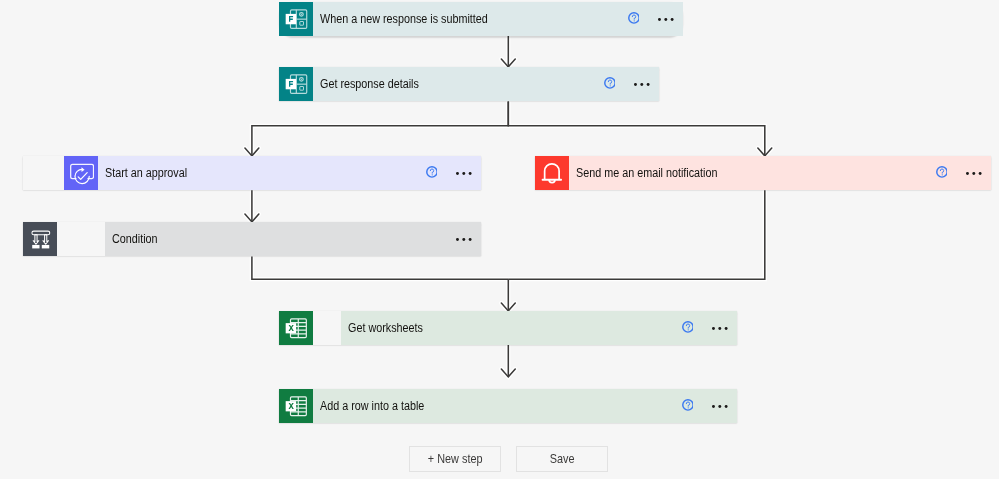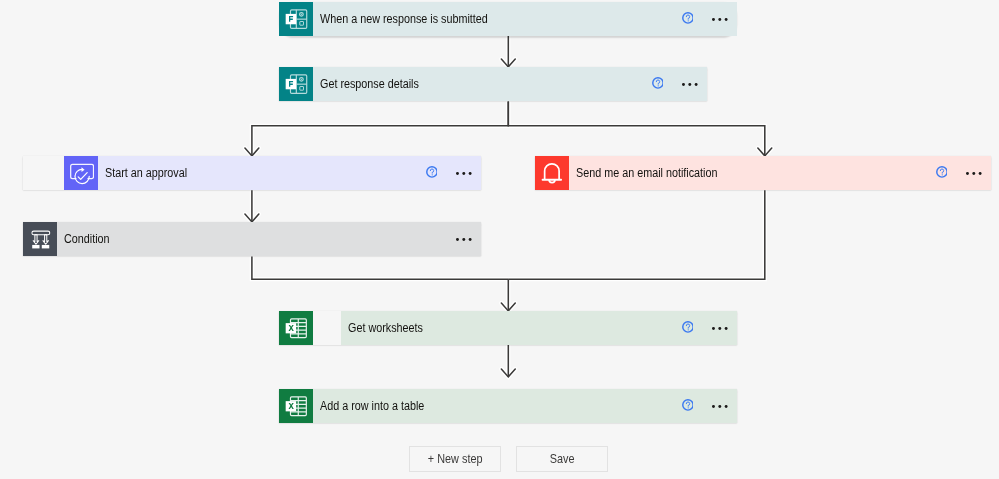--- a/index.html
+++ b/index.html
@@ -87,21 +87,21 @@
       <path d="M244.95000000000002,214 L251.9,221.9 L258.85,214" fill="none" stroke="#3b3a39" stroke-width="1.55" stroke-linecap="round" stroke-linejoin="miter"></path>
       <path d="M251.9,256.5 L251.9,279.2 L508.3,279.2" fill="none" stroke="#3b3a39" stroke-width="1.55" stroke-linecap="butt" stroke-linejoin="miter"></path>
       <path d="M764.8,190.2 L764.8,279.2 L508.3,279.2" fill="none" stroke="#3b3a39" stroke-width="1.55" stroke-linecap="butt" stroke-linejoin="miter"></path>
       <path d="M508.3,279.2 L508.3,310.9" fill="none" stroke="#3b3a39" stroke-width="1.55" stroke-linecap="butt" stroke-linejoin="miter"></path>
       <path d="M501.35,303 L508.3,310.9 L515.25,303" fill="none" stroke="#3b3a39" stroke-width="1.55" stroke-linecap="round" stroke-linejoin="miter"></path>
       <path d="M508.3,345 L508.3,376.9" fill="none" stroke="#3b3a39" stroke-width="1.55" stroke-linecap="butt" stroke-linejoin="miter"></path>
       <path d="M501.35,369 L508.3,376.9 L515.25,369" fill="none" stroke="#3b3a39" stroke-width="1.55" stroke-linecap="round" stroke-linejoin="miter"></path>
     </svg>
 
   <div id="cards">
-      <div class="card" style="left: 279px; top: 2px; width: 458px; border-radius: 14px;">
+      <div class="card" style="left: 279px; top: 2px; width: 404px; border-radius: 14px;">
         <div class="card-icon" style="background:#038387">
           <svg viewBox="0 0 32 32" width="26" height="26" aria-hidden="true">
             <g opacity="0.70" fill="none" stroke="#ffffff" stroke-width="1.45" stroke-linejoin="round">
               <rect x="9.2" y="4.7" width="20.0" height="22.9" rx="1.5"></rect>
               <path d="M9.2 16.2 H29.2"></path>
               <path d="M16.4 4.7 V27.6"></path>
               <circle cx="22.65" cy="10.3" r="2.25"></circle>
               <rect x="20.7" y="19.1" width="4.5" height="4.5" rx="0.4" stroke-width="1.2"></rect>
             </g>
             <g opacity="0.70" fill="#ffffff">
@@ -122,21 +122,21 @@
           </span>
           <span class="ellipsis">
             <svg viewBox="0 0 15.6 2.9" width="15.6" height="2.9" aria-hidden="true">
               <circle cx="1.45" cy="1.45" r="1.45" fill="#1b1a19"></circle>
               <circle cx="7.8" cy="1.45" r="1.45" fill="#1b1a19"></circle>
               <circle cx="14.15" cy="1.45" r="1.45" fill="#1b1a19"></circle>
             </svg>
           </span>
         </div>
       </div>
-      <div class="card" style="left: 279px; top: 67px; width: 428px; justify-content: flex-end;">
+      <div class="card" style="left: 279px; top: 67px; width: 380px; justify-content: flex-end;">
         <div class="card-icon" style="background:#038387">
           <svg viewBox="0 0 32 32" width="26" height="26" aria-hidden="true">
             <g opacity="0.70" fill="none" stroke="#ffffff" stroke-width="1.45" stroke-linejoin="round">
               <rect x="9.2" y="4.7" width="20.0" height="22.9" rx="1.5"></rect>
               <path d="M9.2 16.2 H29.2"></path>
               <path d="M16.4 4.7 V27.6"></path>
               <circle cx="22.65" cy="10.3" r="2.25"></circle>
               <rect x="20.7" y="19.1" width="4.5" height="4.5" rx="0.4" stroke-width="1.2"></rect>
             </g>
             <g opacity="0.70" fill="#ffffff">
@@ -220,21 +220,21 @@
           </span>
           <span class="ellipsis">
             <svg viewBox="0 0 15.6 2.9" width="15.6" height="2.9" aria-hidden="true">
               <circle cx="1.45" cy="1.45" r="1.45" fill="#1b1a19"></circle>
               <circle cx="7.8" cy="1.45" r="1.45" fill="#1b1a19"></circle>
               <circle cx="14.15" cy="1.45" r="1.45" fill="#1b1a19"></circle>
             </svg>
           </span>
         </div>
       </div>
-      <div class="card" style="left: 23px; top: 222px; width: 458px;">
+      <div class="card" style="left: 23px; top: 222px; width: 458px; gap: 48px;">
         <div class="card-icon" style="background:#474d57">
           <svg viewBox="0 0 32 32" width="26" height="26" aria-hidden="true">
             <g fill="none" stroke="#ffffff" stroke-width="1.25" stroke-linejoin="round" stroke-linecap="round">
               <rect x="6.05" y="6.3" width="22.0" height="4.5" rx="2.25"></rect>
               <path d="M9.7 10.8 v8.3 l-2.1 -1.0 l3.45 4.3 l3.45 -4.3 l-2.1 1.0 v-8.3 z"></path>
               <path d="M21.65 10.8 v8.3 l-2.1 -1.0 l3.45 4.3 l3.45 -4.3 l-2.1 1.0 v-8.3 z"></path>
             </g>
             <rect x="6.4" y="23.3" width="9.0" height="4.3" fill="#ffffff"></rect>
             <rect x="18.2" y="23.3" width="9.2" height="4.3" fill="#ffffff"></rect>
           </svg>

